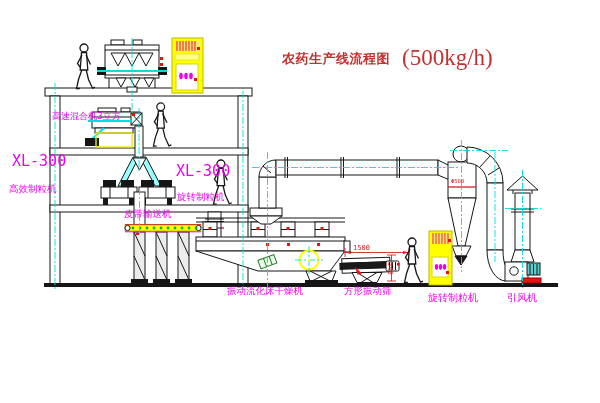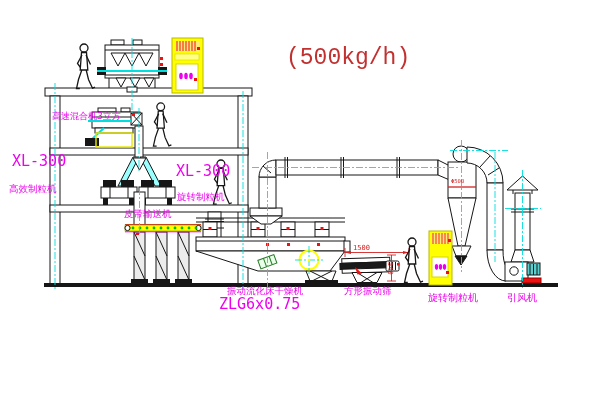--- a/index.html
+++ b/index.html
@@ -9,21 +9,21 @@
   .ln{stroke:#161616;fill:none;stroke-width:1;}
   .wh{stroke:#161616;fill:#ffffff;stroke-width:1;}
   .blk{fill:#161616;stroke:none;}
   .rd{fill:#ee1111;stroke:none;}
   .redln{stroke:#d42222;fill:none;stroke-width:0.9;}
   .cyd{stroke:#00dede;fill:none;stroke-width:0.9;stroke-dasharray:7 2 2 2;}
   .lbl{position:absolute;color:#ee00ee;white-space:nowrap;line-height:1;}
   .mono{font-family:"DejaVu Sans Mono","Liberation Mono",monospace;font-weight:400;}
   #title-row{position:absolute;left:282px;top:45px;display:flex;align-items:flex-end;color:#c23030;}
   #title-zh{font-size:13px;font-weight:bold;padding-bottom:3px;letter-spacing:0.5px;}
-  #title-cap{font-size:23px;margin-left:4px;font-family:Liberation Mono, monospace;}
+  #title-cap{font-size:23px;margin-left:12px;font-family:Liberation Serif, serif;}
   .dim{position:absolute;color:#d42222;font-family:"DejaVu Sans Mono","Liberation Mono",monospace;line-height:1;}
 </style>
 </head>
 <body>
 
 <div id="stage">
 
 <svg width="600" height="403" viewBox="0 0 600 403">
   <defs>
     <g id="person">
@@ -326,31 +326,31 @@
     <line x1="252" y1="167.5" x2="458" y2="167.5" class="cyd"></line>
     <line x1="461.5" y1="140" x2="461.5" y2="272" class="cyd"></line>
     <line x1="495" y1="152" x2="495" y2="262" class="cyd"></line>
     <line x1="450" y1="150.5" x2="508" y2="150.5" class="cyd"></line>
     <line x1="522.5" y1="170" x2="522.5" y2="288" class="cyd"></line>
     <line x1="505" y1="208.5" x2="541" y2="208.5" class="cyd"></line>
   </g>
 </svg>
 
 <div id="title-row">
+  <span id="title-zh">农药生产线流程图</span>
   <span id="title-cap">(500kg/h)</span>
 </div>
 
 <div class="lbl" style="left:52px;top:112px;font-size:9px;">高速混合机3立方</div>
 <div class="lbl mono" style="left:12px;top:154px;font-size:15px;">XL-300</div>
 <div class="lbl" style="left:9px;top:184px;font-size:9.5px;">高效制粒机</div>
 <div class="lbl mono" style="left:176px;top:164px;font-size:15px;">XL-300</div>
 <div class="lbl" style="left:177px;top:192px;font-size:9.5px;">旋转制粒机</div>
 <div class="lbl" style="left:124px;top:209px;font-size:9.5px;">皮带输送机</div>
 <div class="lbl" style="left:227px;top:286px;font-size:9.5px;">振动流化床干燥机</div>
-<div class="lbl mono" style="left:219px;top:297px;font-size:15px;">ZLG6x0.75</div>
 <div class="lbl" style="left:344px;top:286px;font-size:9.5px;">方形振动筛</div>
 <div class="lbl" style="left:428px;top:293px;font-size:10px;">旋转制粒机</div>
 <div class="lbl" style="left:507px;top:293px;font-size:10px;">引风机</div>
 
 <div class="dim" style="left:353px;top:245px;font-size:7px;">1500</div>
 <div class="dim" style="left:393px;top:262px;font-size:7px;transform:rotate(90deg);transform-origin:left top;">540</div>
 <div class="dim" style="left:451px;top:179px;font-size:5.5px;">Φ500</div>
 
 </div>
 

